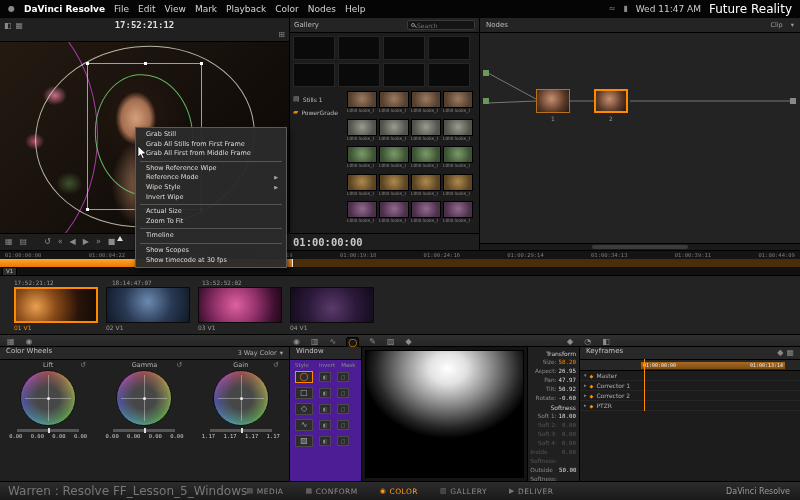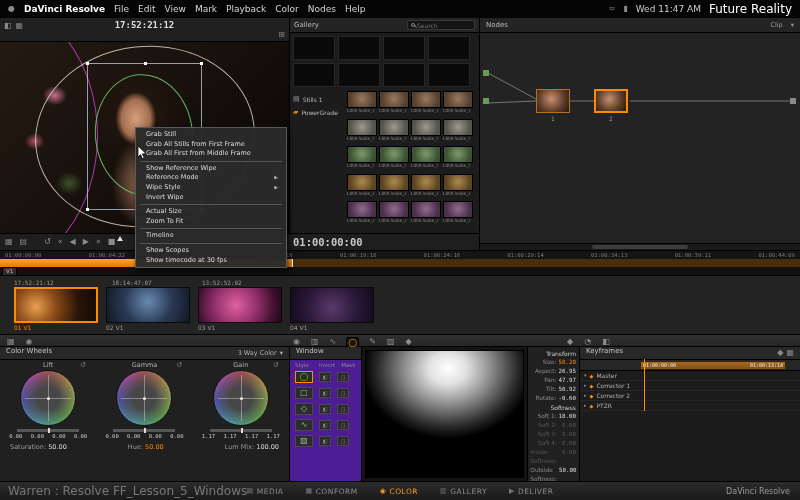--- a/index.html
+++ b/index.html
@@ -503,25 +503,20 @@
           </div>
         <div class="w-slider"></div>
         <div class="w-vals">
           <span>1.17</span>
           <span>1.17</span>
           <span>1.17</span>
           <span>1.17</span>
         </div>
       </div>
     </div>
-    <div class="w-bottom">
-      <span><span>Saturation:</span> <b>50.00</b></span>
-      <span class="hue"><span>Hue:</span> <b>50.00</b></span>
-      <span><span>Lum Mix:</span> <b>100.00</b></span>
-    </div>
   </div>
 
   <div id="windowp">
     <div class="p-header">
         <span>Window</span>
       </div>
     <div class="wp-cols">
       <span>Style</span>
       <span>Invert</span>
       <span>Mask</span>

